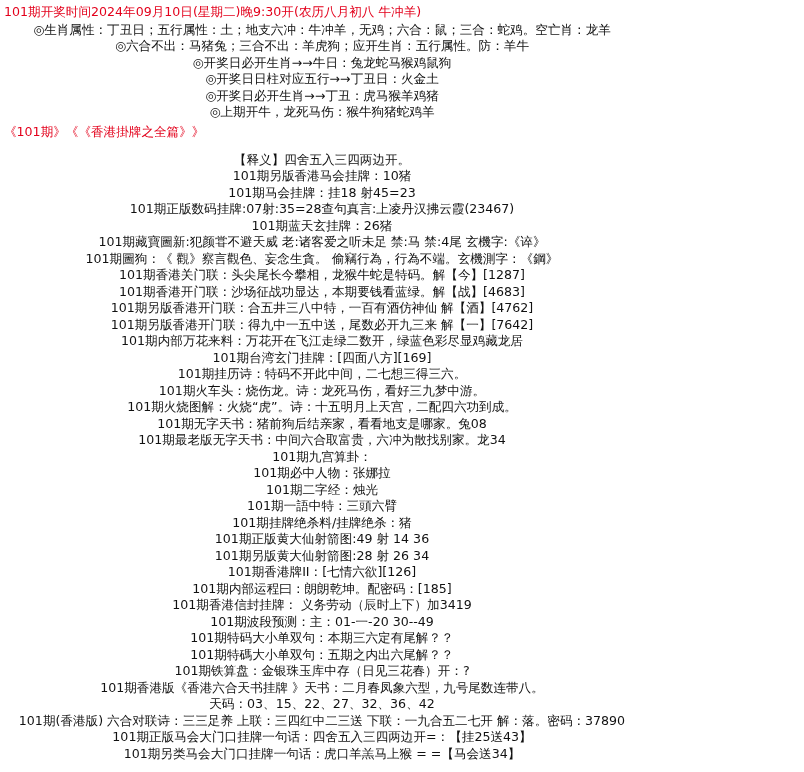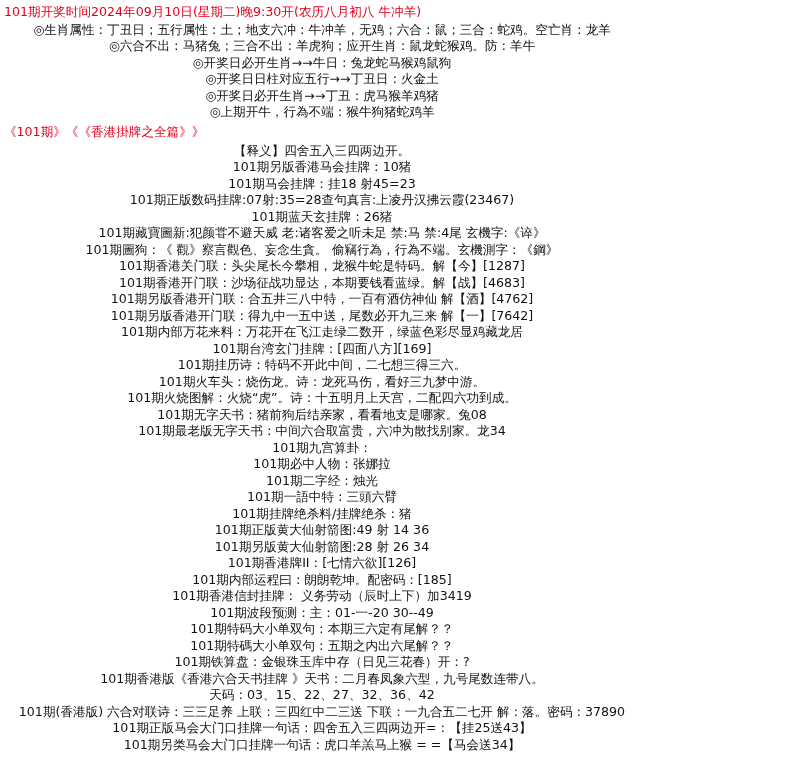--- a/index.html
+++ b/index.html
@@ -31,44 +31,44 @@
     color: #111111;
   }
   .top-bar {
     color: #e3001b;
     line-height: 16.6px;
     margin-bottom: 1px;
   }
   .section-title {
     color: #e3001b;
     line-height: 18px;
-    margin: 2px 0 2px 0;
+    margin: 2px 0 11px 0;
   }
   .list .line {
     line-height: 16.5px;
     text-align: center;
   }
 </style>
 </head>
 <body>
 
 <div class="page">
 
   <div class="top-bar">
     <span>101期开奖时间2024年09月10日(星期二)晚9:30开(农历八月初八</span>
     <span>牛冲羊)</span>
   </div>
 
   <div class="list">
     <div class="line dark">◎生肖属性：丁丑日；五行属性：土；地支六冲：牛冲羊，无鸡；六合：鼠；三合：蛇鸡。空亡肖：龙羊</div>
-    <div class="line dark">◎六合不出：马猪兔；三合不出：羊虎狗；应开生肖：鼠龙蛇猴鸡。防：羊牛</div>
+    <div class="line dark">◎六合不出：马猪兔；三合不出：羊虎狗；应开生肖：五行属性。防：羊牛</div>
     <div class="line dark">◎开奖日必开生肖→→牛日：兔龙蛇马猴鸡鼠狗</div>
     <div class="line dark">◎开奖日日柱对应五行→→丁丑日：火金土</div>
     <div class="line dark">◎开奖日必开生肖→→丁丑：虎马猴羊鸡猪</div>
-    <div class="line dark">◎上期开牛，行為不端：猴牛狗猪蛇鸡羊</div>
+    <div class="line dark">◎上期开牛，龙死马伤：猴牛狗猪蛇鸡羊</div>
   </div>
 
   <div class="section-title">《101期》《《香港掛牌之全篇》》</div>
 
   <div class="list">
     <div class="line dark">【释义】四舍五入三四两边开。</div>
     <div class="line dark">101期另版香港马会挂牌：10猪</div>
     <div class="line dark">101期马会挂牌：挂18  射45=23</div>
     <div class="line dark">101期正版数码挂牌:07射:35=28查句真言:上凌丹汉拂云霞(23467)</div>
     <div class="line dark">101期蓝天玄挂牌：26猪</div>

